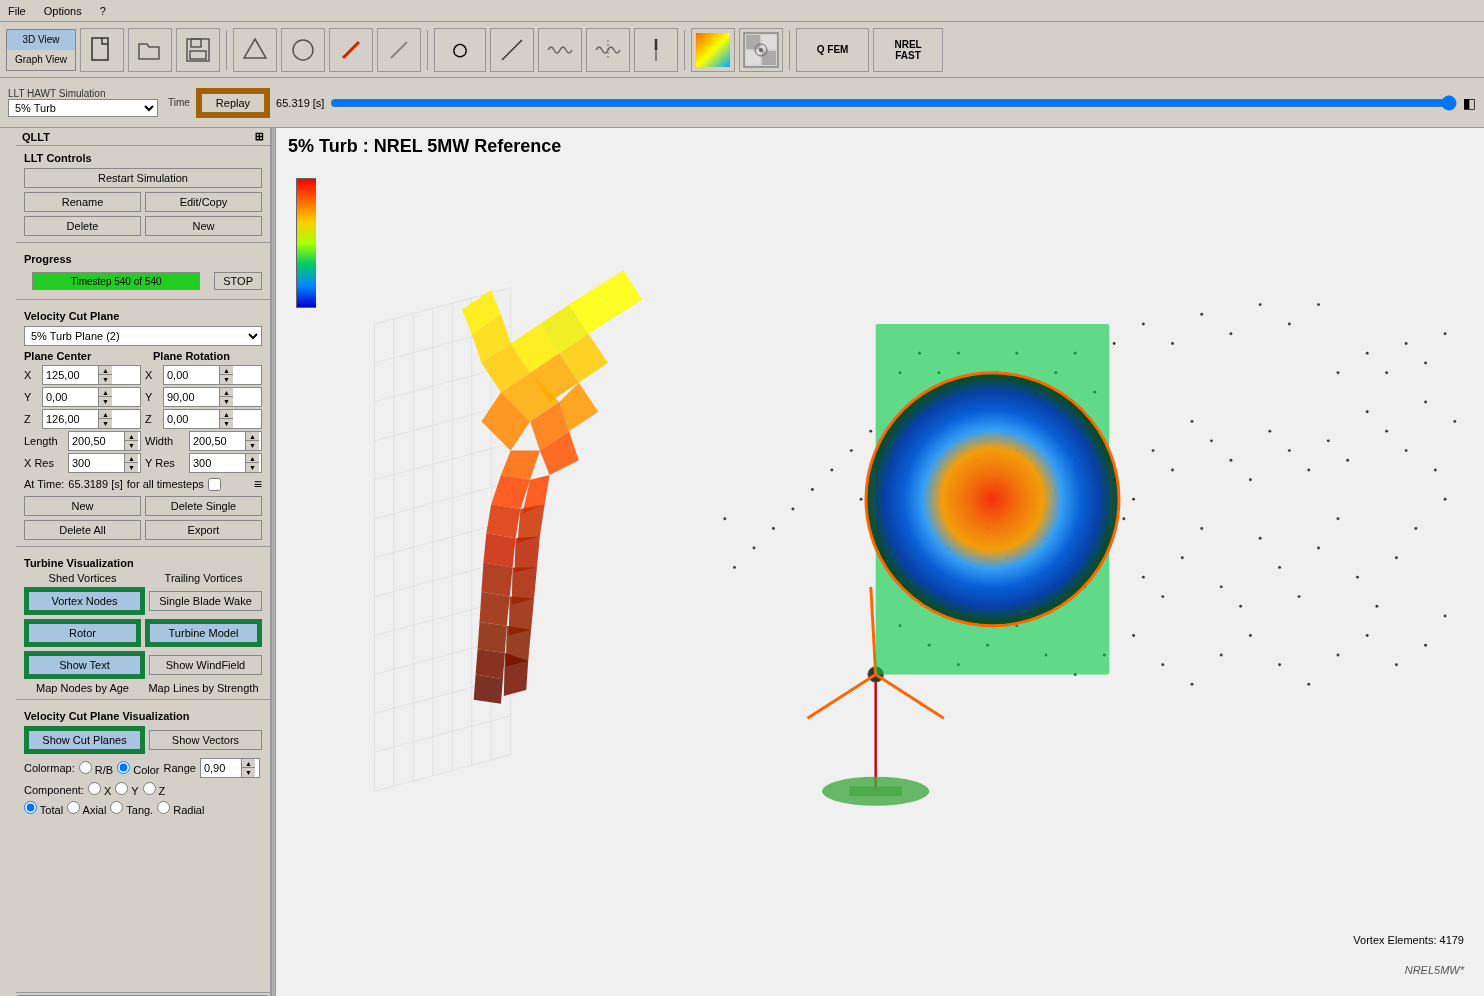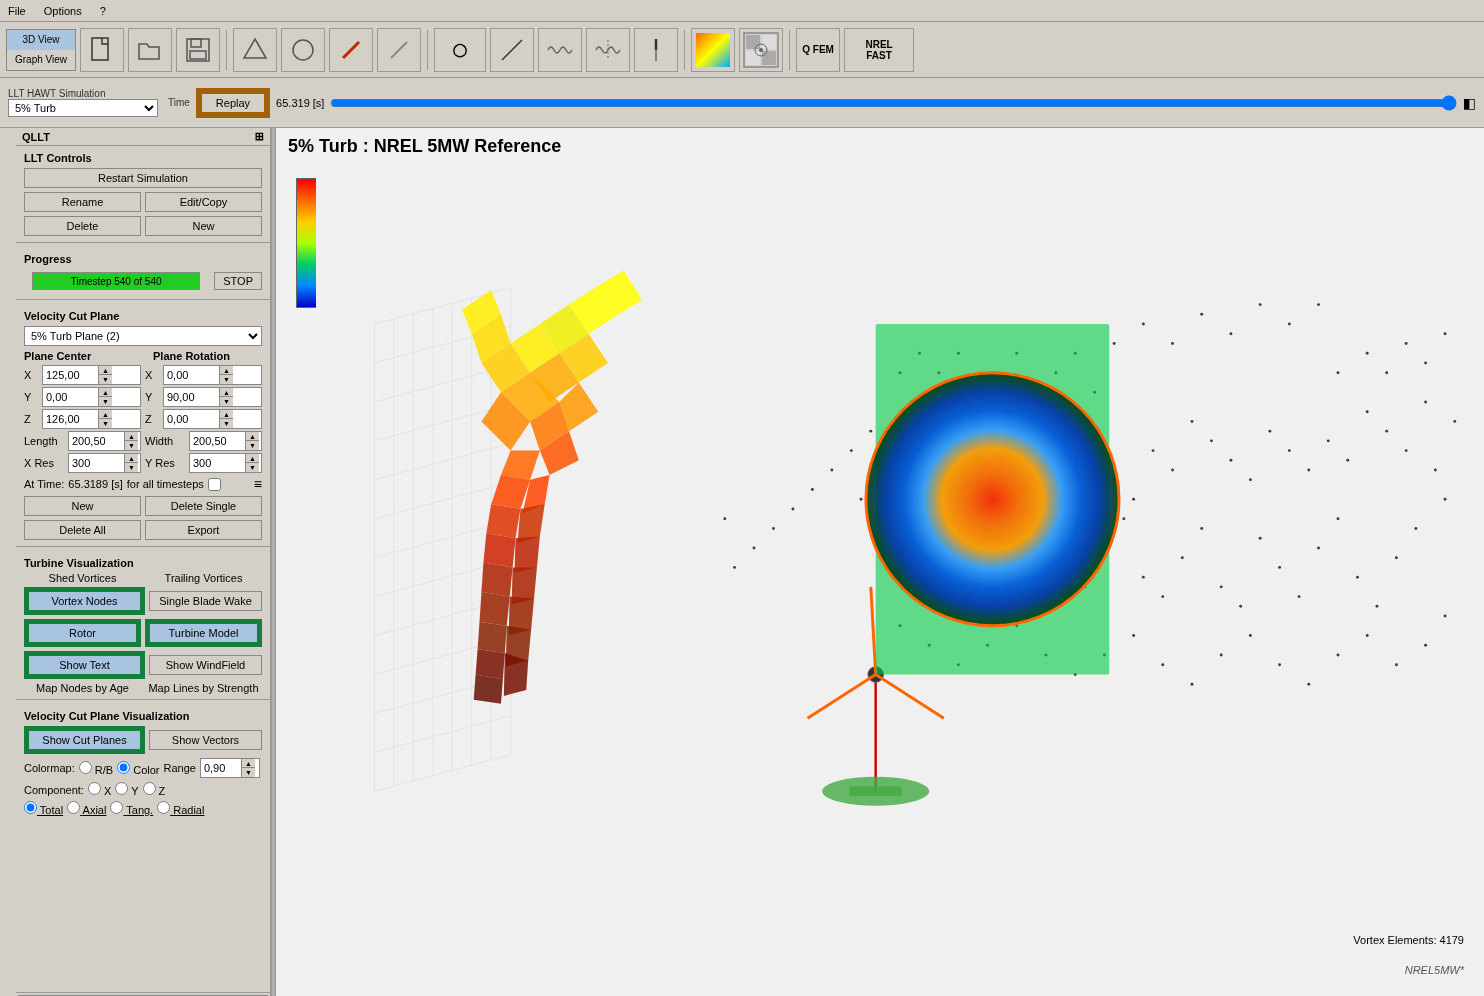--- a/index.html
+++ b/index.html
@@ -188,21 +188,21 @@
       <rect x="2" y="2" width="34" height="34" fill="none" stroke="#888" stroke-width="1.5"></rect>
       <rect x="4" y="4" width="14" height="14" fill="#aaa"></rect>
       <rect x="20" y="4" width="14" height="14" fill="#ddd"></rect>
       <rect x="4" y="20" width="14" height="14" fill="#ddd"></rect>
       <rect x="20" y="20" width="14" height="14" fill="#aaa"></rect>
       <circle cx="19" cy="19" r="6" fill="none" stroke="#666" stroke-width="1"></circle>
       <circle cx="19" cy="19" r="2" fill="#666"></circle>
     </svg>
   </div>
   <div class="toolbar-separator"></div>
-  <div class="toolbar-btn" style="width:44px; font-size:10px; font-weight:bold;">Q FEM</div>
+  <div class="toolbar-btn" style="width:73px; font-size:10px; font-weight:bold;">Q FEM</div>
   <div class="toolbar-btn" style="width:70px;">
     <div style="font-size:10px; font-weight:bold; display:flex; flex-direction:column; align-items:center;">
       <span>NREL</span>
       <span>FAST</span>
     </div>
   </div>
 </div>
 
 <div id="topbar">
   <div class="sim-group">
@@ -438,21 +438,21 @@
         </div>
       </div>
 
       
       <div style="display:flex; align-items:center; padding:2px 8px; gap:4px; font-size:11px;">
         <span>Component:</span>
         <label><input type="radio" name="component" style=""> <span>X</span></label>
         <label><input type="radio" name="component" style=""> <span>Y</span></label>
         <label><input type="radio" name="component" style=""> <span>Z</span></label>
       </div>
-      <div style="display:flex; align-items:center; padding:2px 8px; gap:4px; font-size:11px;text-decoration:underline;">
+      <div style="display:flex; align-items:center; padding:2px 8px; gap:4px; font-size:11px;">
         <label><input type="radio" name="component" checked="" style=""> <span>Total</span></label>
         <label><input type="radio" name="component" style=""> <span>Axial</span></label>
         <label><input type="radio" name="component" style=""> <span>Tang.</span></label>
         <label><input type="radio" name="component" style=""> <span>Radial</span></label>
       </div>
 
     </div>
 
     <div id="hscroll">
       <div class="hscroll-track">

